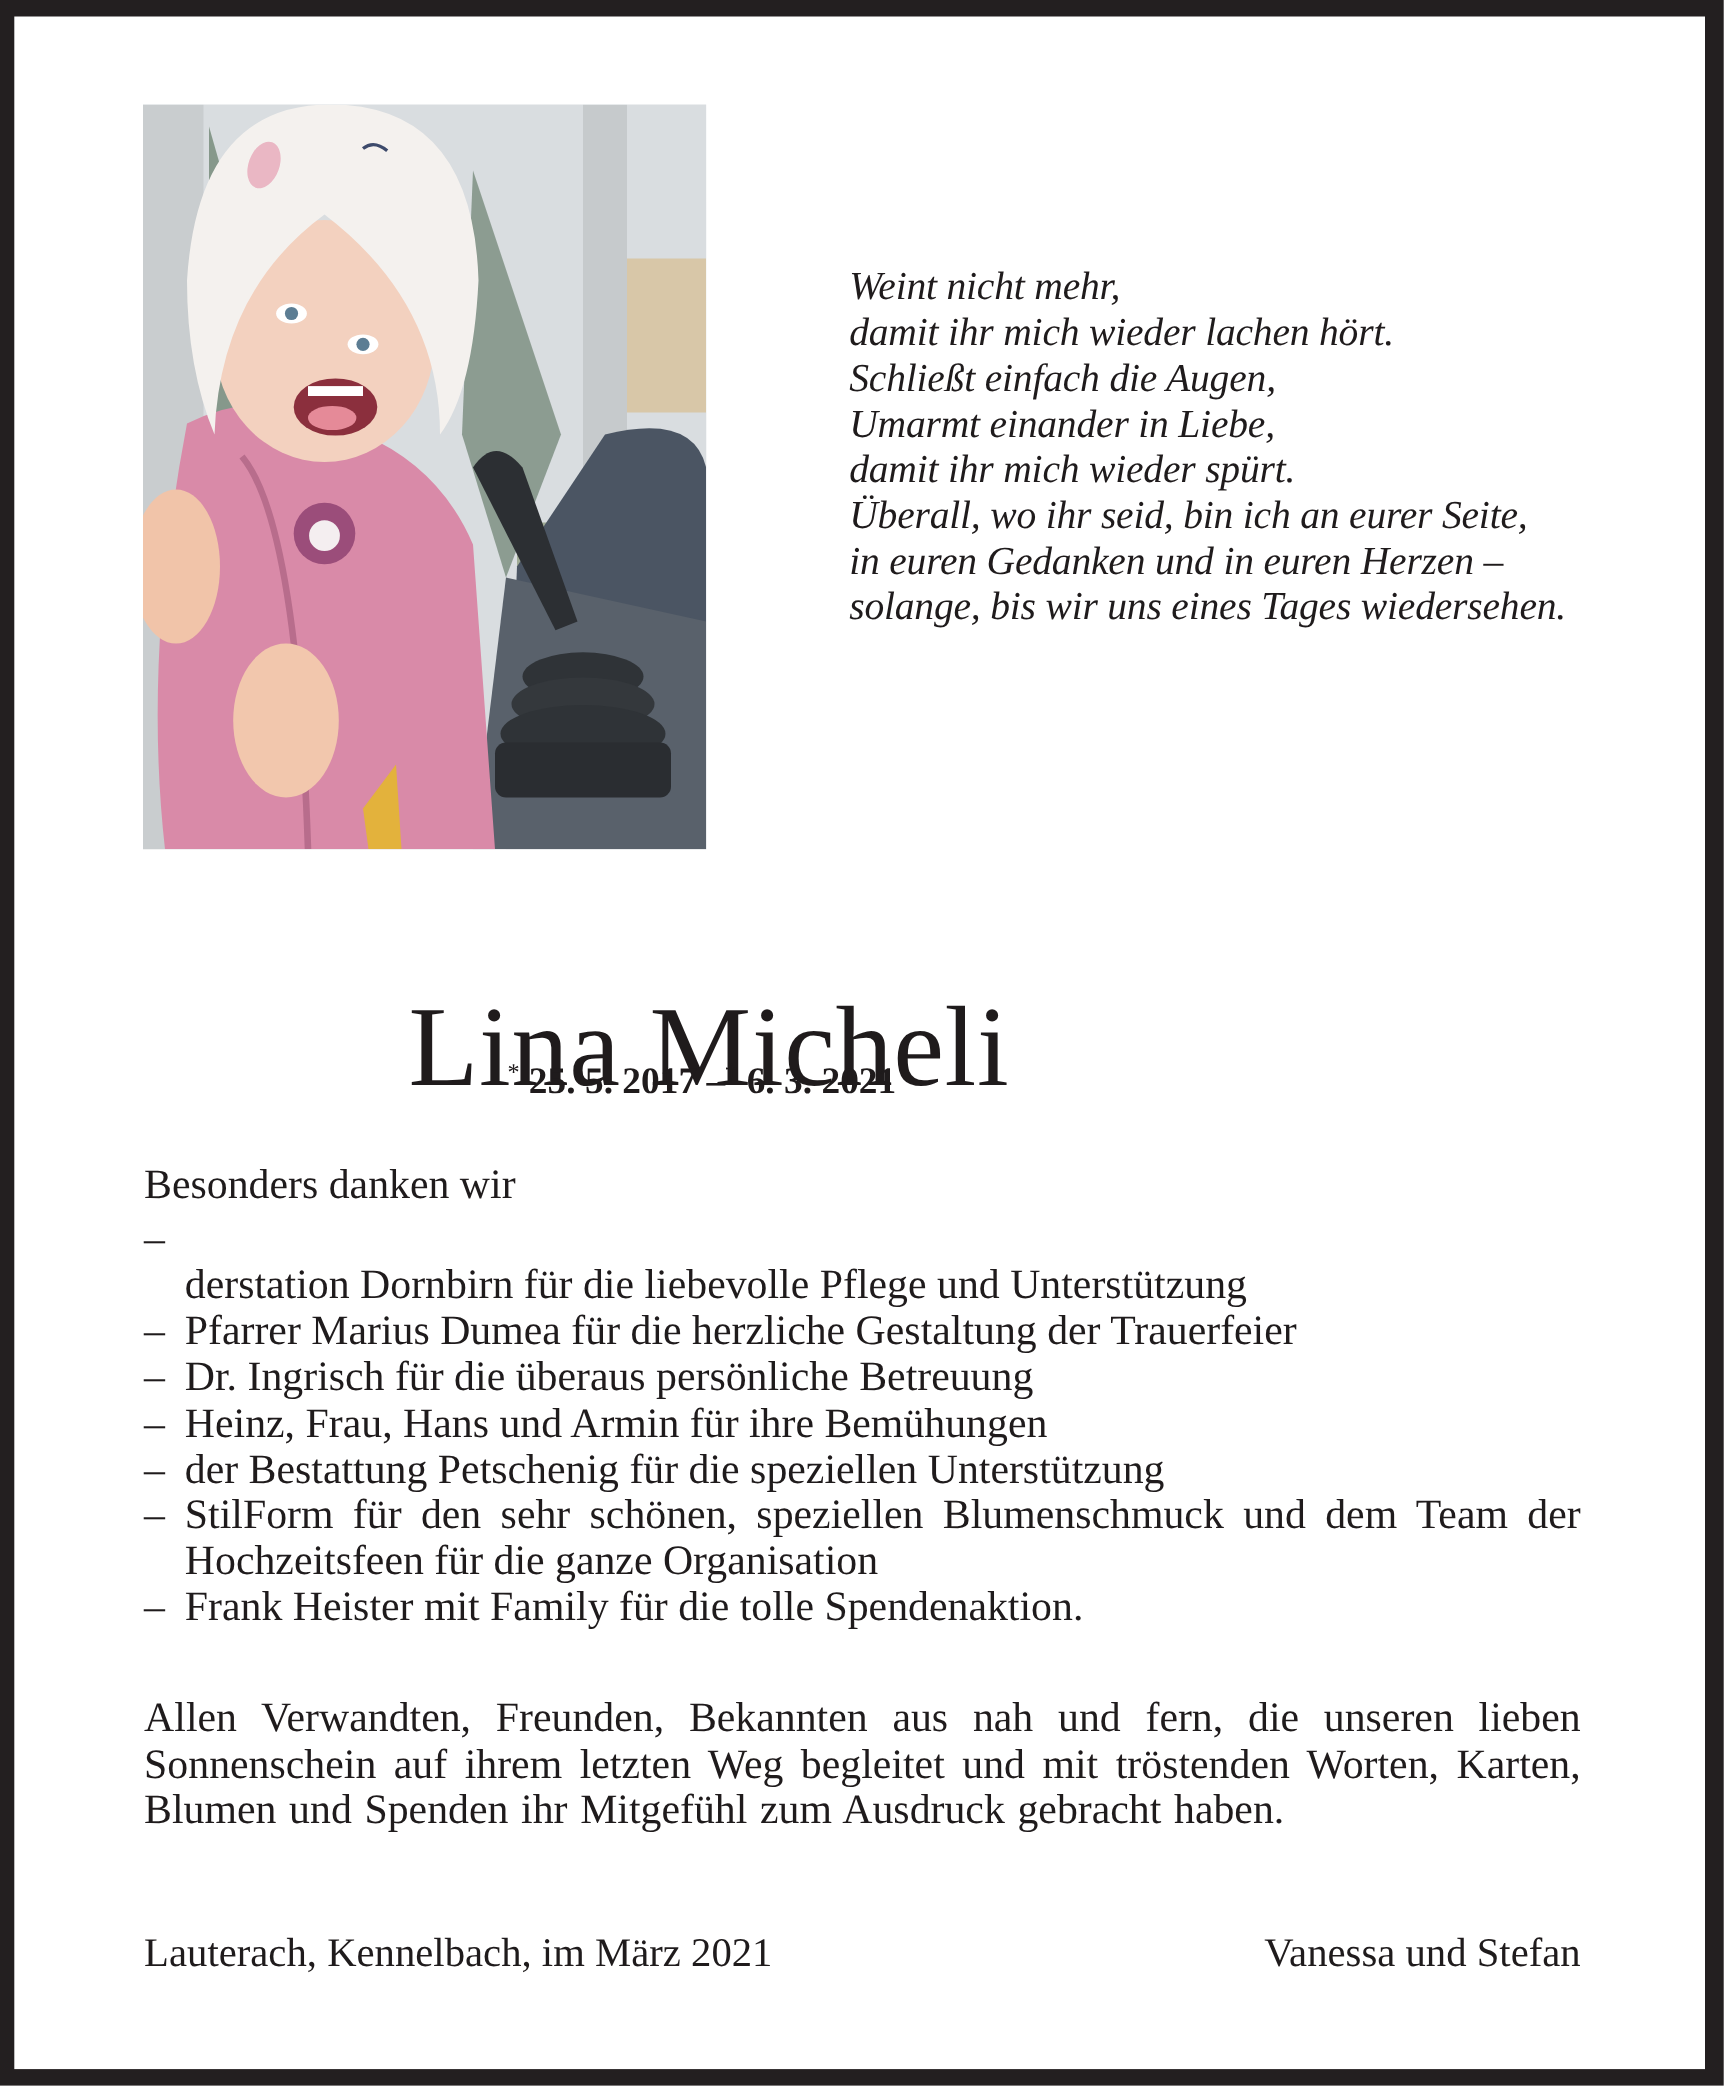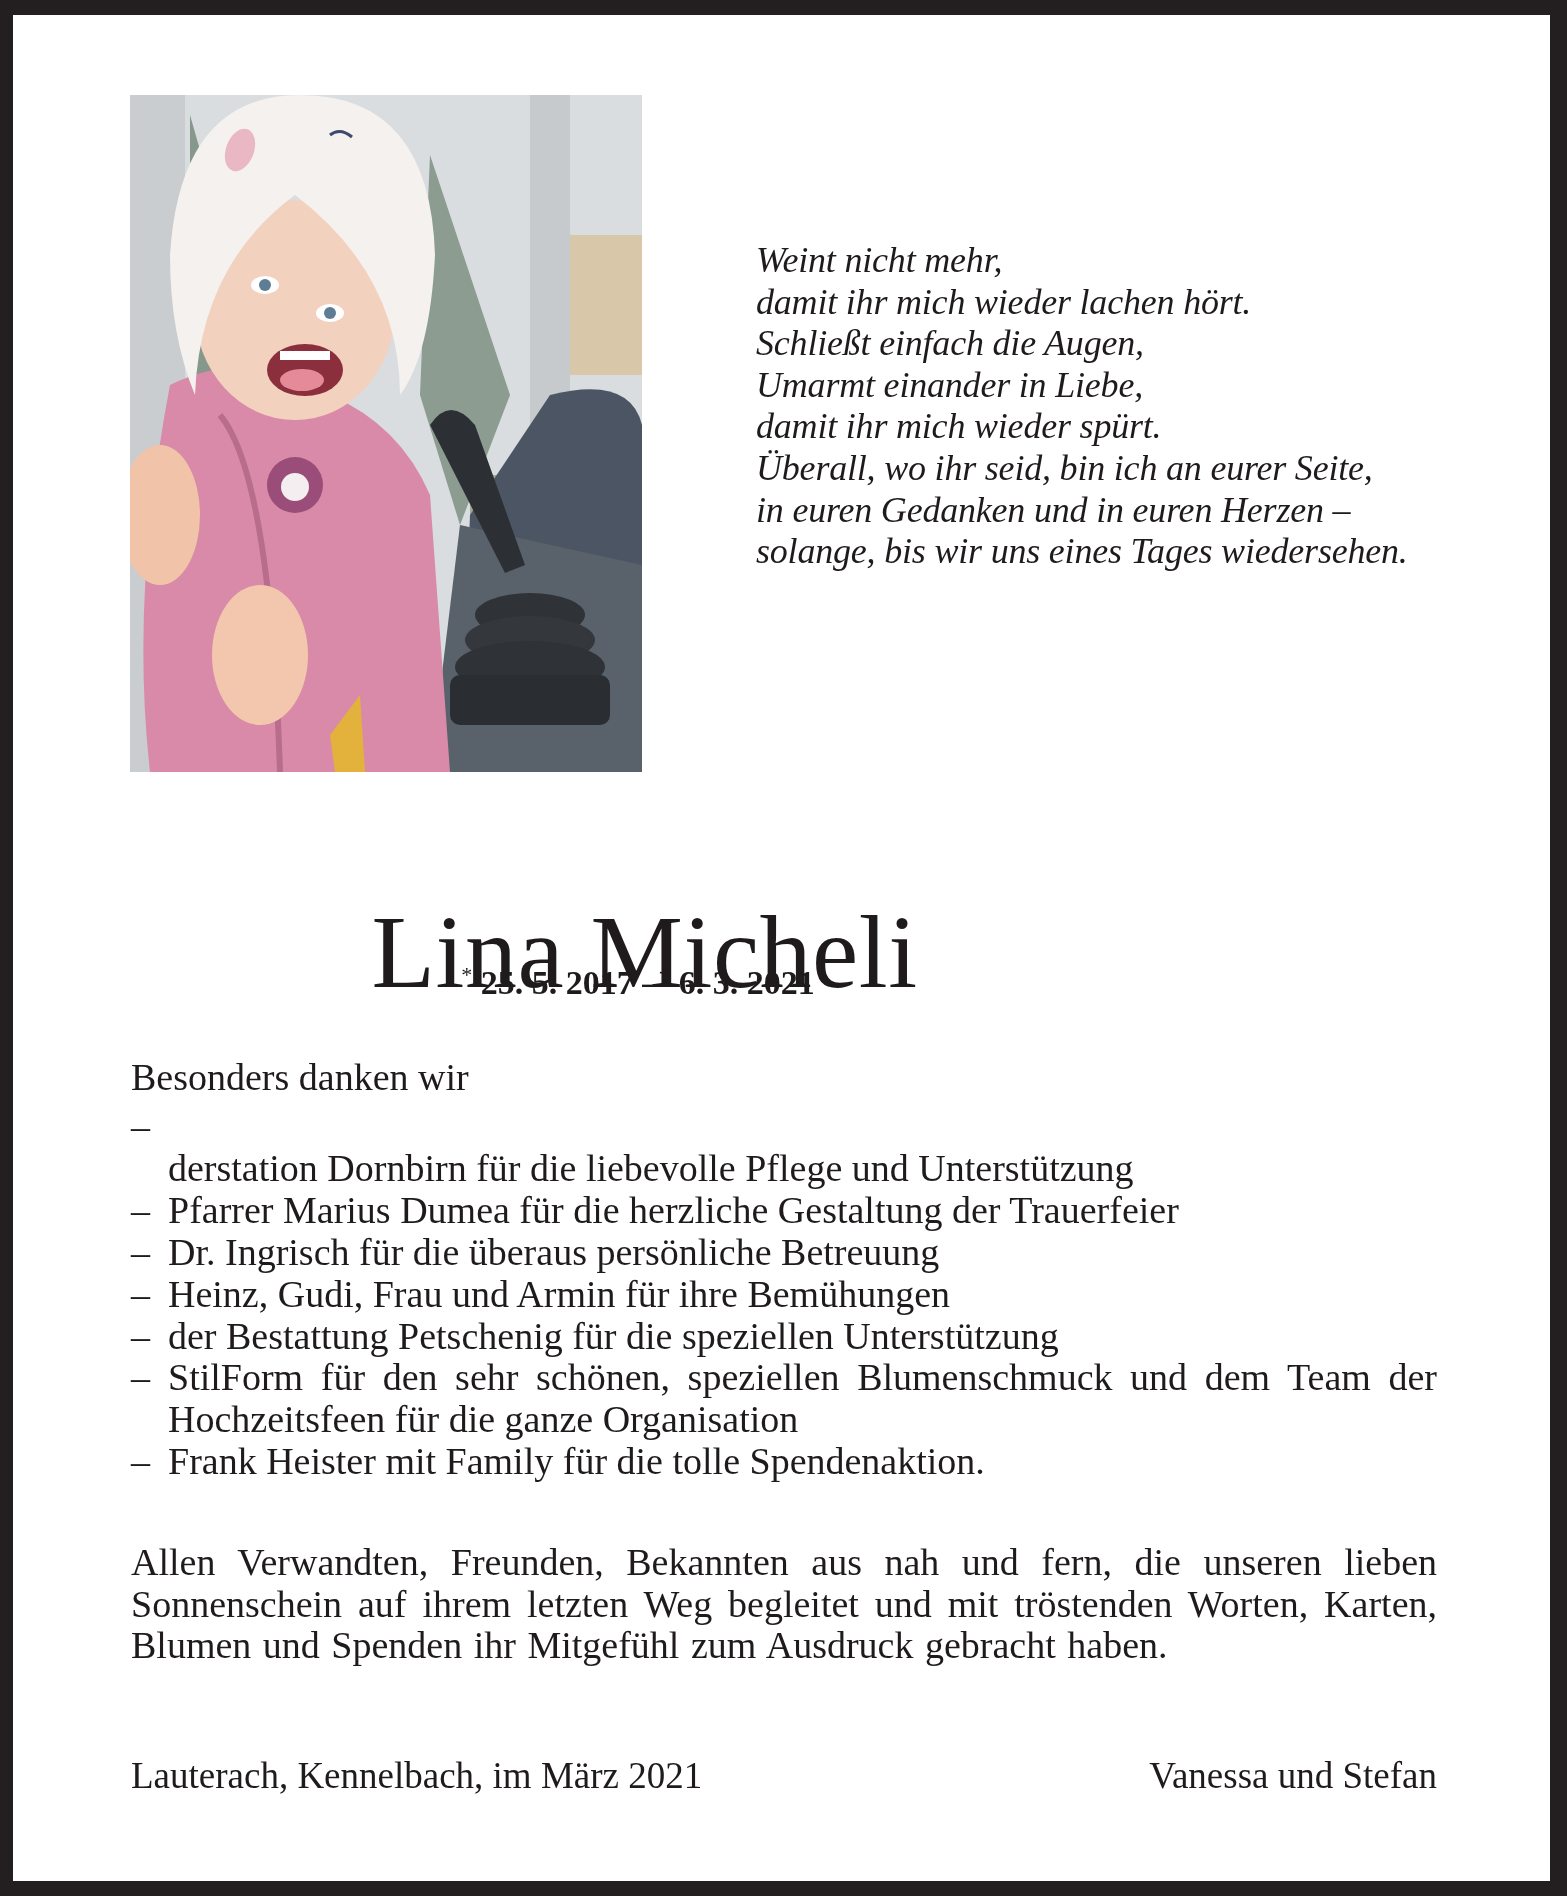--- a/index.html
+++ b/index.html
@@ -29,21 +29,21 @@
 
     .poem {
       position: absolute;
       left: 743px; top: 225px;
       font-style: italic;
       font-size: 36px;
       line-height: 41.6px;
       letter-spacing: -0.2px;
       white-space: nowrap;
     }
-    .poem .line { display: block; }
+    .poem .line { display: block; margin-left: 16px; }
 
     .name {
       position: absolute;
       left: 0; width: 1263px;
       top: 812px;
       text-align: center;
       font-size: 104px;
       line-height: 110px;
       letter-spacing: 0.5px;
       font-weight: normal;
@@ -177,21 +177,21 @@
     <li>
       <span class="dash">–</span>
       <span>Pfarrer Marius Dumea für die herzliche Gestaltung der Trauerfeier</span>
     </li>
     <li>
       <span class="dash">–</span>
       <span>Dr. Ingrisch für die überaus persönliche Betreuung</span>
     </li>
     <li>
       <span class="dash">–</span>
-      <span>Heinz, Gudi, Frau und Armin für ihre Bemühungen</span>
+      <span>Heinz, Frau, Hans und Armin für ihre Bemühungen</span>
     </li>
     <li>
       <span class="dash">–</span>
       <span>der Bestattung Petschenig für die speziellen Unterstützung</span>
     </li>
     <li>
       <span class="dash">–</span>
       <span>StilForm für den sehr schönen, speziellen Blumenschmuck und dem Team der Hochzeitsfeen für die ganze Organisation</span>
     </li>
     <li>

